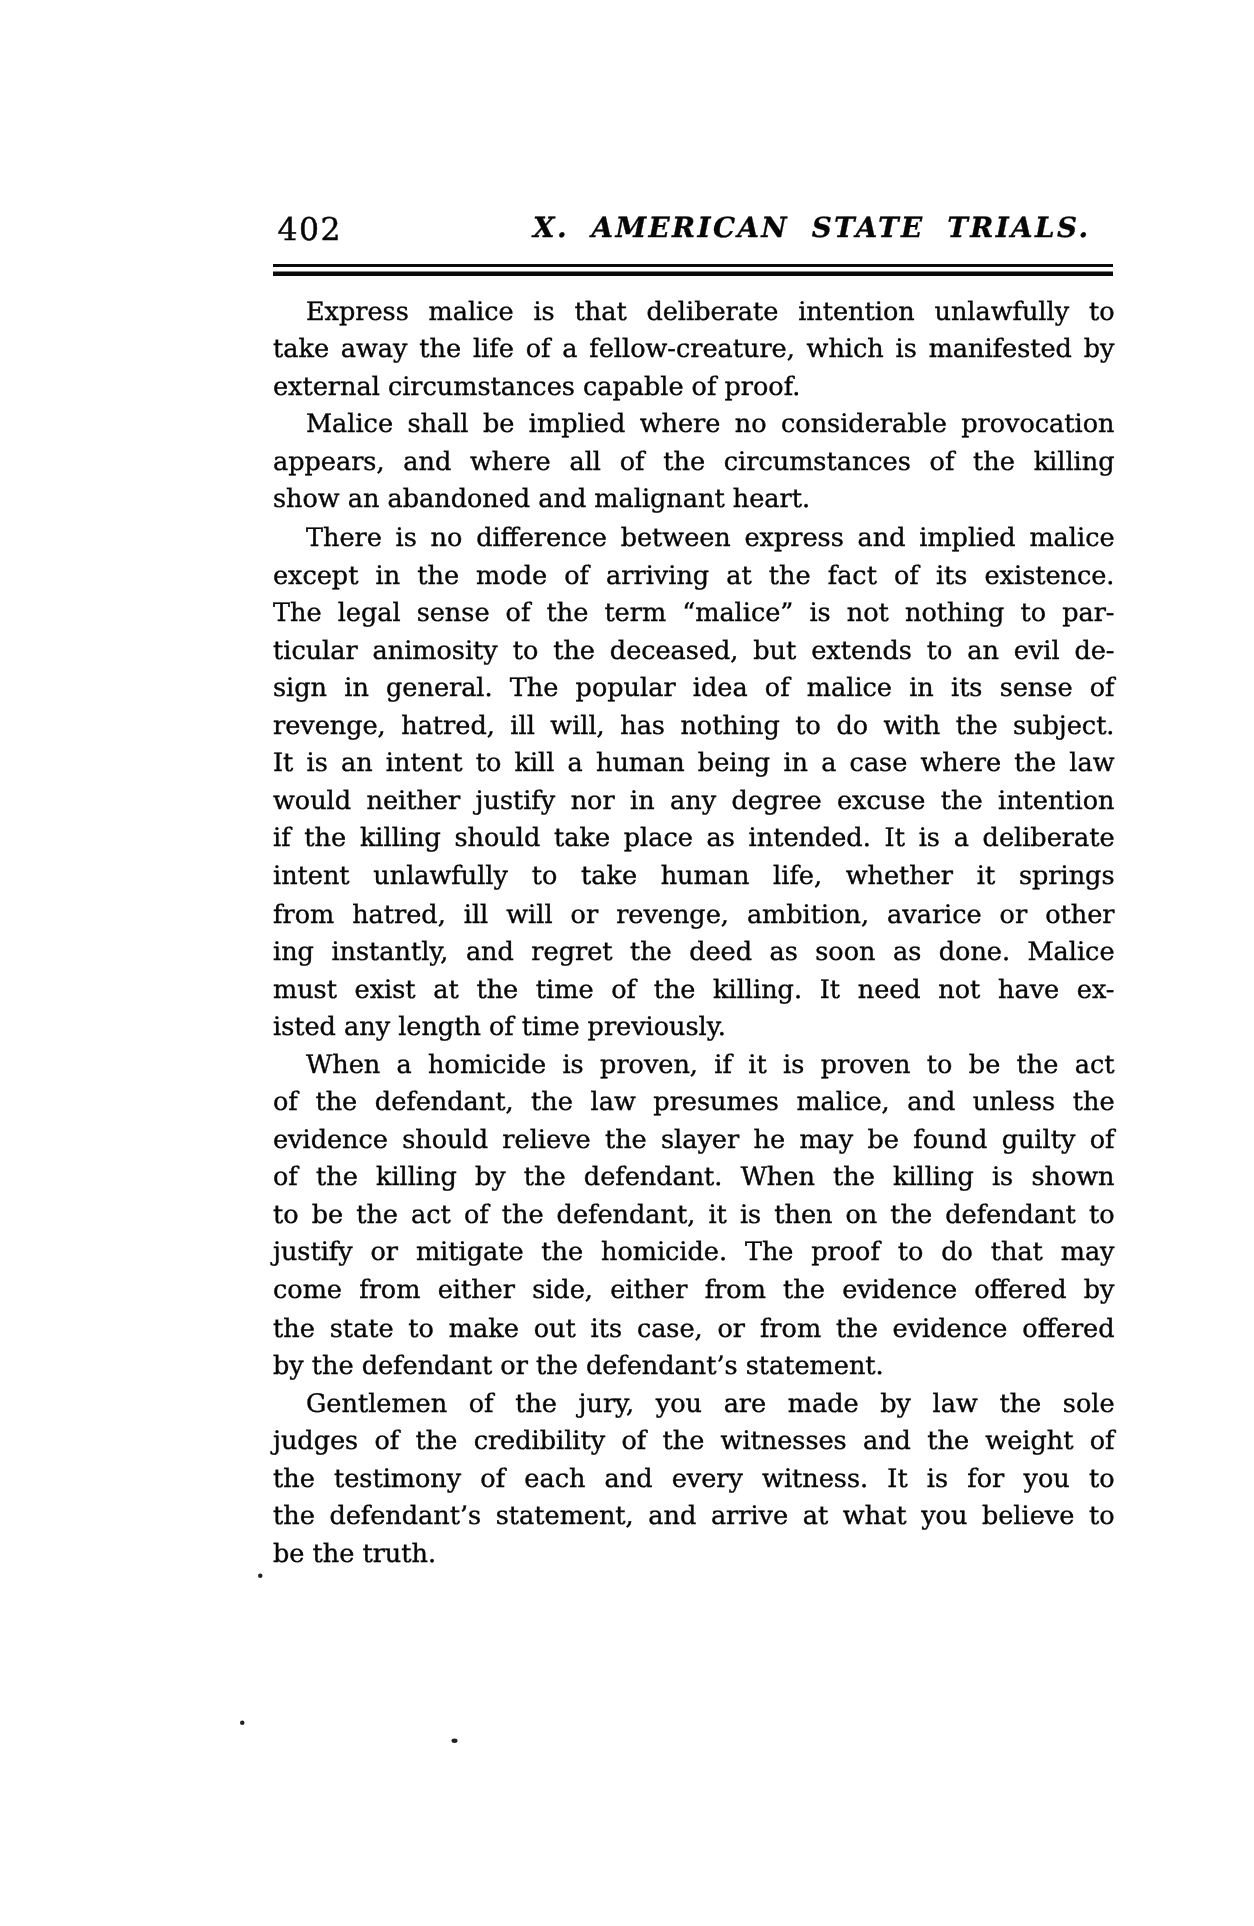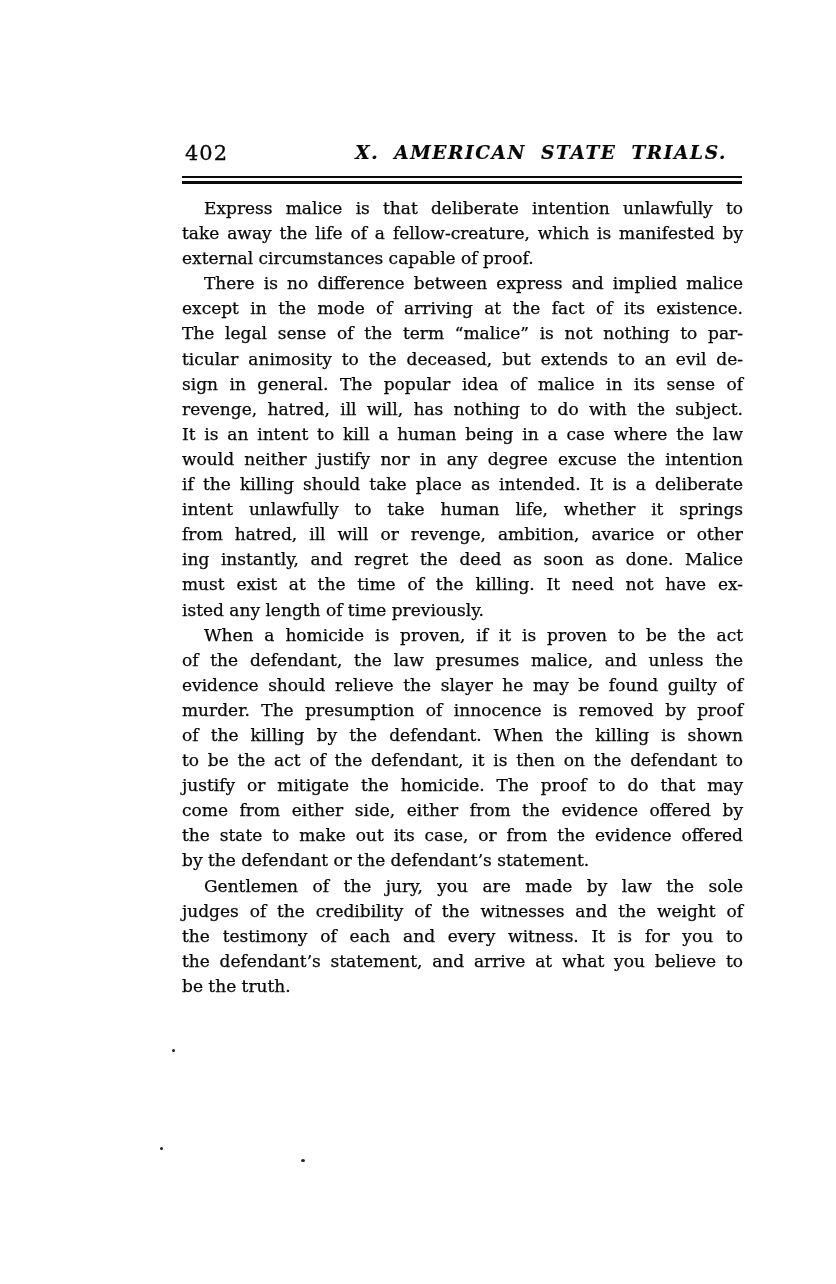--- a/index.html
+++ b/index.html
@@ -94,40 +94,44 @@
 
   <div class="head-rule"></div>
 
   <div class="page-body">
       <div class="para">
         <div class="line first">Express malice is that deliberate intention unlawfully to</div>
         <div class="line">take away the life of a fellow-creature, which is manifested by</div>
         <div class="line lastline">external circumstances capable of proof.</div>
       </div>
       <div class="para">
+        <div class="line first">Malice shall be implied where no considerable provocation</div>
+        <div class="line">appears, and where all of the circumstances of the killing</div>
+        <div class="line lastline">show an abandoned and malignant heart.</div>
+      </div>
+      <div class="para">
         <div class="line first">There is no difference between express and implied malice</div>
         <div class="line">except in the mode of arriving at the fact of its existence.</div>
         <div class="line">The legal sense of the term “malice” is not nothing to par-</div>
         <div class="line">ticular animosity to the deceased, but extends to an evil de-</div>
         <div class="line">sign in general.  The popular idea of malice in its sense of</div>
         <div class="line">revenge, hatred, ill will, has nothing to do with the subject.</div>
         <div class="line">It is an intent to kill a human being in a case where the law</div>
         <div class="line">would neither justify nor in any degree excuse the intention</div>
         <div class="line">if the killing should take place as intended.  It is a deliberate</div>
         <div class="line">intent unlawfully to take human life, whether it springs</div>
         <div class="line">from hatred, ill will or revenge, ambition, avarice or other</div>
         <div class="line">ing instantly, and regret the deed as soon as done.  Malice</div>
         <div class="line">must exist at the time of the killing.  It need not have ex-</div>
         <div class="line lastline">isted any length of time previously.</div>
       </div>
       <div class="para">
         <div class="line first">When a homicide is proven, if it is proven to be the act</div>
         <div class="line">of the defendant, the law presumes malice, and unless the</div>
         <div class="line">evidence should relieve the slayer he may be found guilty of</div>
-        <div class="line">murder.  The presumption of innocence is removed by proof</div>
         <div class="line">of the killing by the defendant.  When the killing is shown</div>
         <div class="line">to be the act of the defendant, it is then on the defendant to</div>
         <div class="line">justify or mitigate the homicide.  The proof to do that may</div>
         <div class="line">come from either side, either from the evidence offered by</div>
         <div class="line">the state to make out its case, or from the evidence offered</div>
         <div class="line lastline">by the defendant or the defendant’s statement.</div>
       </div>
       <div class="para">
         <div class="line first">Gentlemen of the jury, you are made by law the sole</div>
         <div class="line">judges of the credibility of the witnesses and the weight of</div>

